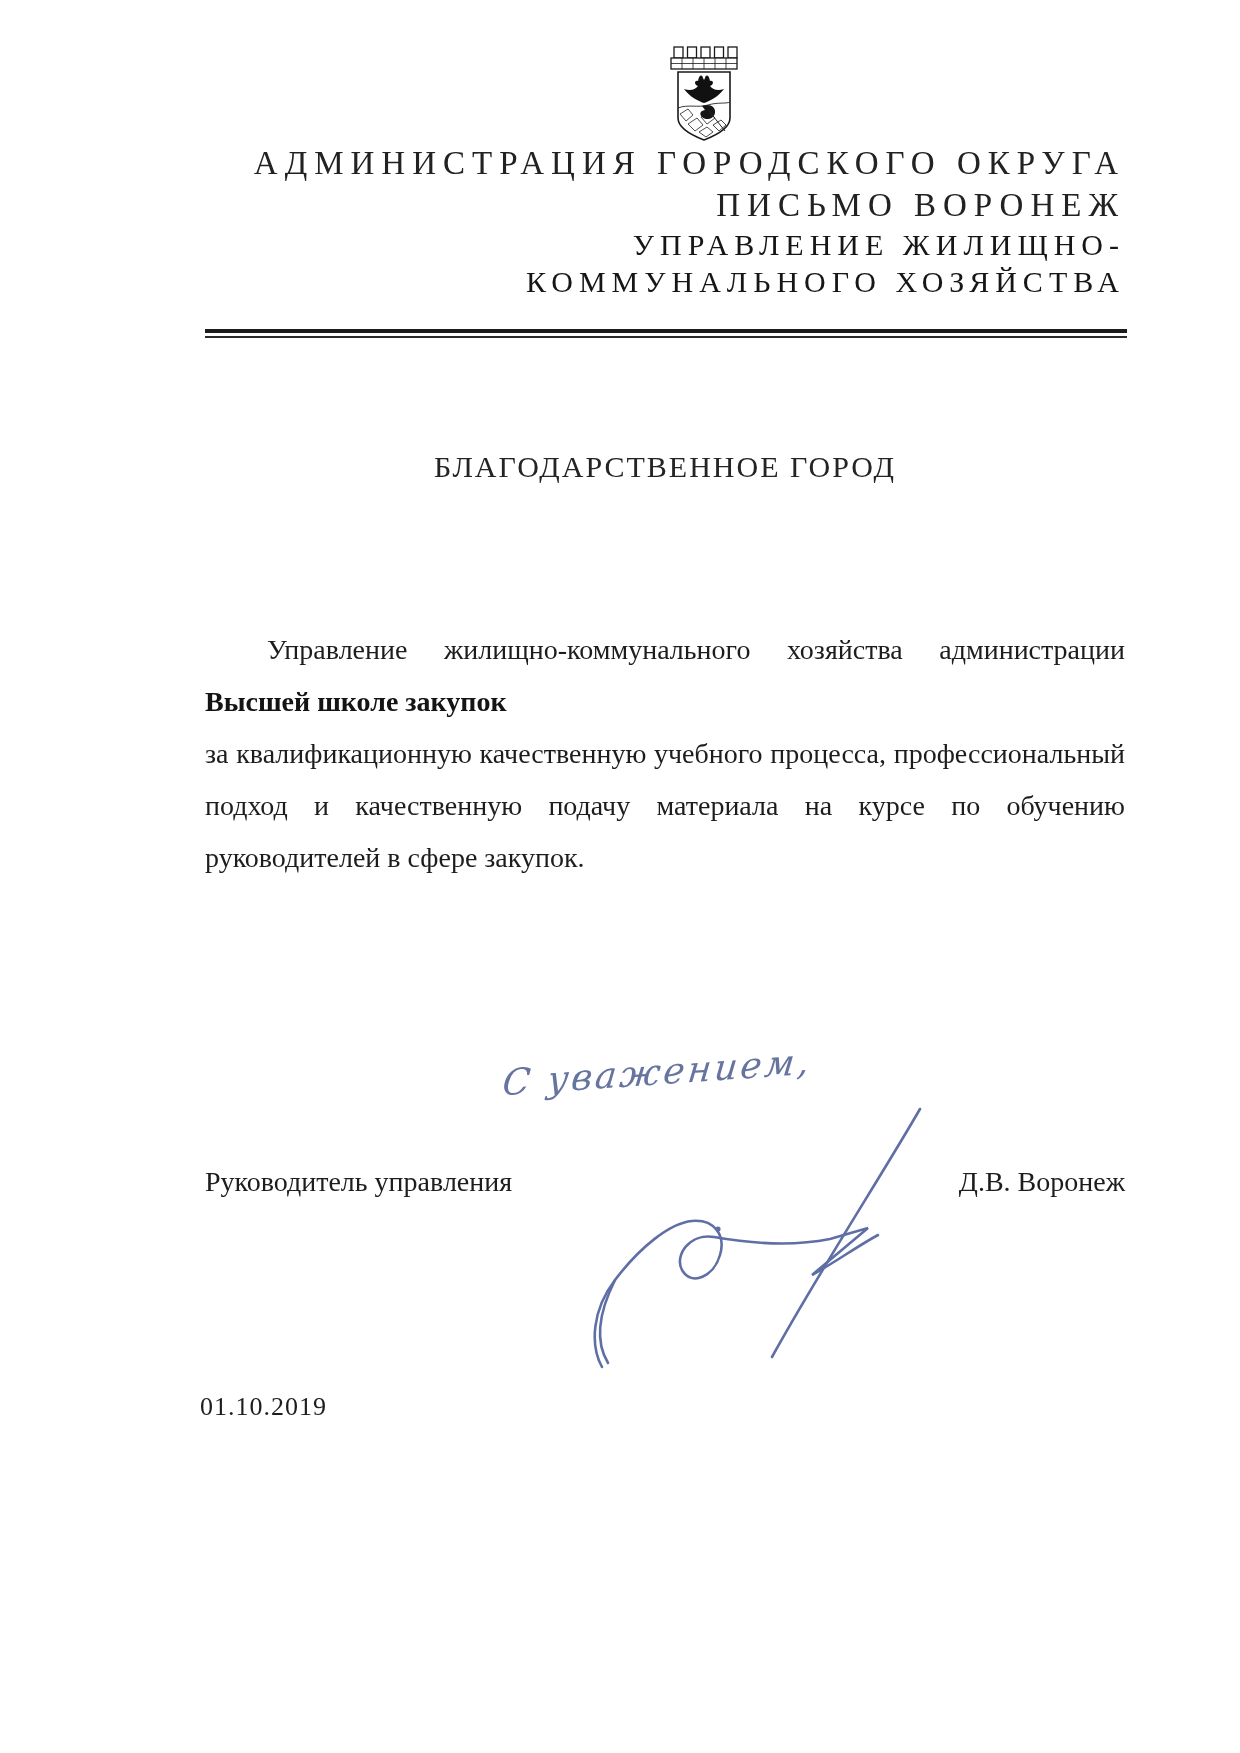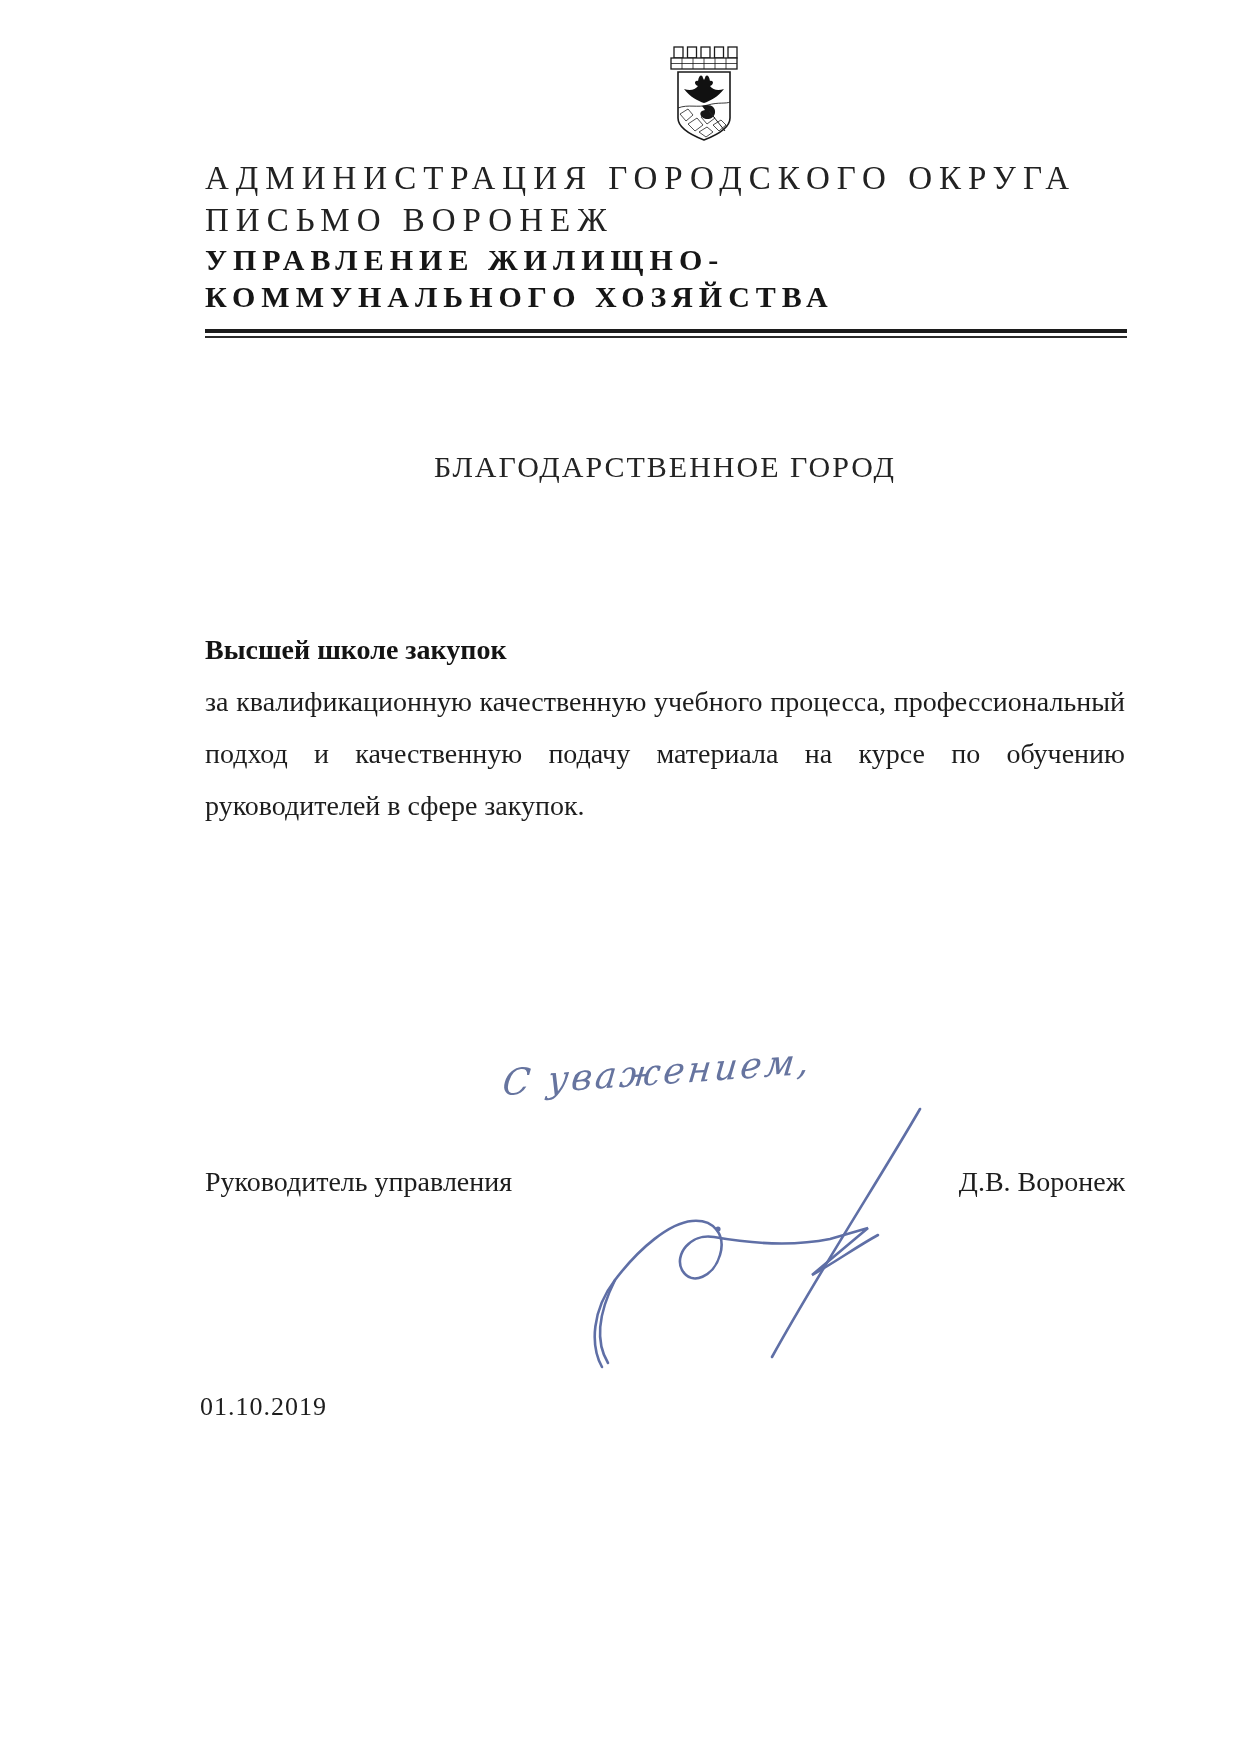--- a/index.html
+++ b/index.html
@@ -23,34 +23,33 @@
     left: 668px;
     top: 44px;
     width: 72px;
     height: 100px;
   }
   .letterhead {
     position: absolute;
     left: 205px;
     top: 142px;
     width: 920px;
-    text-align: left;
-    margin-top: 15px;
+    text-align: right;
   }
   .org-line {
     font-size: 33px;
     line-height: 42px;
     letter-spacing: 7px;
     color: #222;
     white-space: nowrap;
   }
   .dept-line {
     font-size: 30px;
     line-height: 37px;
-    font-weight: 700;
+    font-weight: 400;
     letter-spacing: 6px;
     color: #161616;
     white-space: nowrap;
   }
   .header-rule {
     position: absolute;
     left: 205px;
     top: 329px;
     width: 922px;
     height: 3px;
@@ -158,20 +157,21 @@
     <div class="org-line">ПИСЬМО ВОРОНЕЖ</div>
     <div class="dept-line">УПРАВЛЕНИЕ ЖИЛИЩНО-</div>
     <div class="dept-line">КОММУНАЛЬНОГО ХОЗЯЙСТВА</div>
   </div>
 
   <div class="header-rule"></div>
 
   <div class="letter-title">БЛАГОДАРСТВЕННОЕ ГОРОД</div>
 
   <div class="body-block">
+    <div class="bline jline indent">Управление жилищно-коммунального хозяйства администрации</div>
     <div class="bline recipient-line">Высшей школе закупок</div>
     <div class="bline jline">за квалификационную качественную учебного процесса, профессиональный</div>
     <div class="bline jline">подход и качественную подачу материала на курсе по обучению</div>
     <div class="bline">руководителей в сфере закупок.</div>
   </div>
 
   <div class="handwritten-note">С уважением,</div>
 
   <svg class="signature-svg" viewBox="0 0 480 280" xmlns="http://www.w3.org/2000/svg">
     <g stroke="#5f6fa6" stroke-width="2.6" fill="none" stroke-linecap="round">

